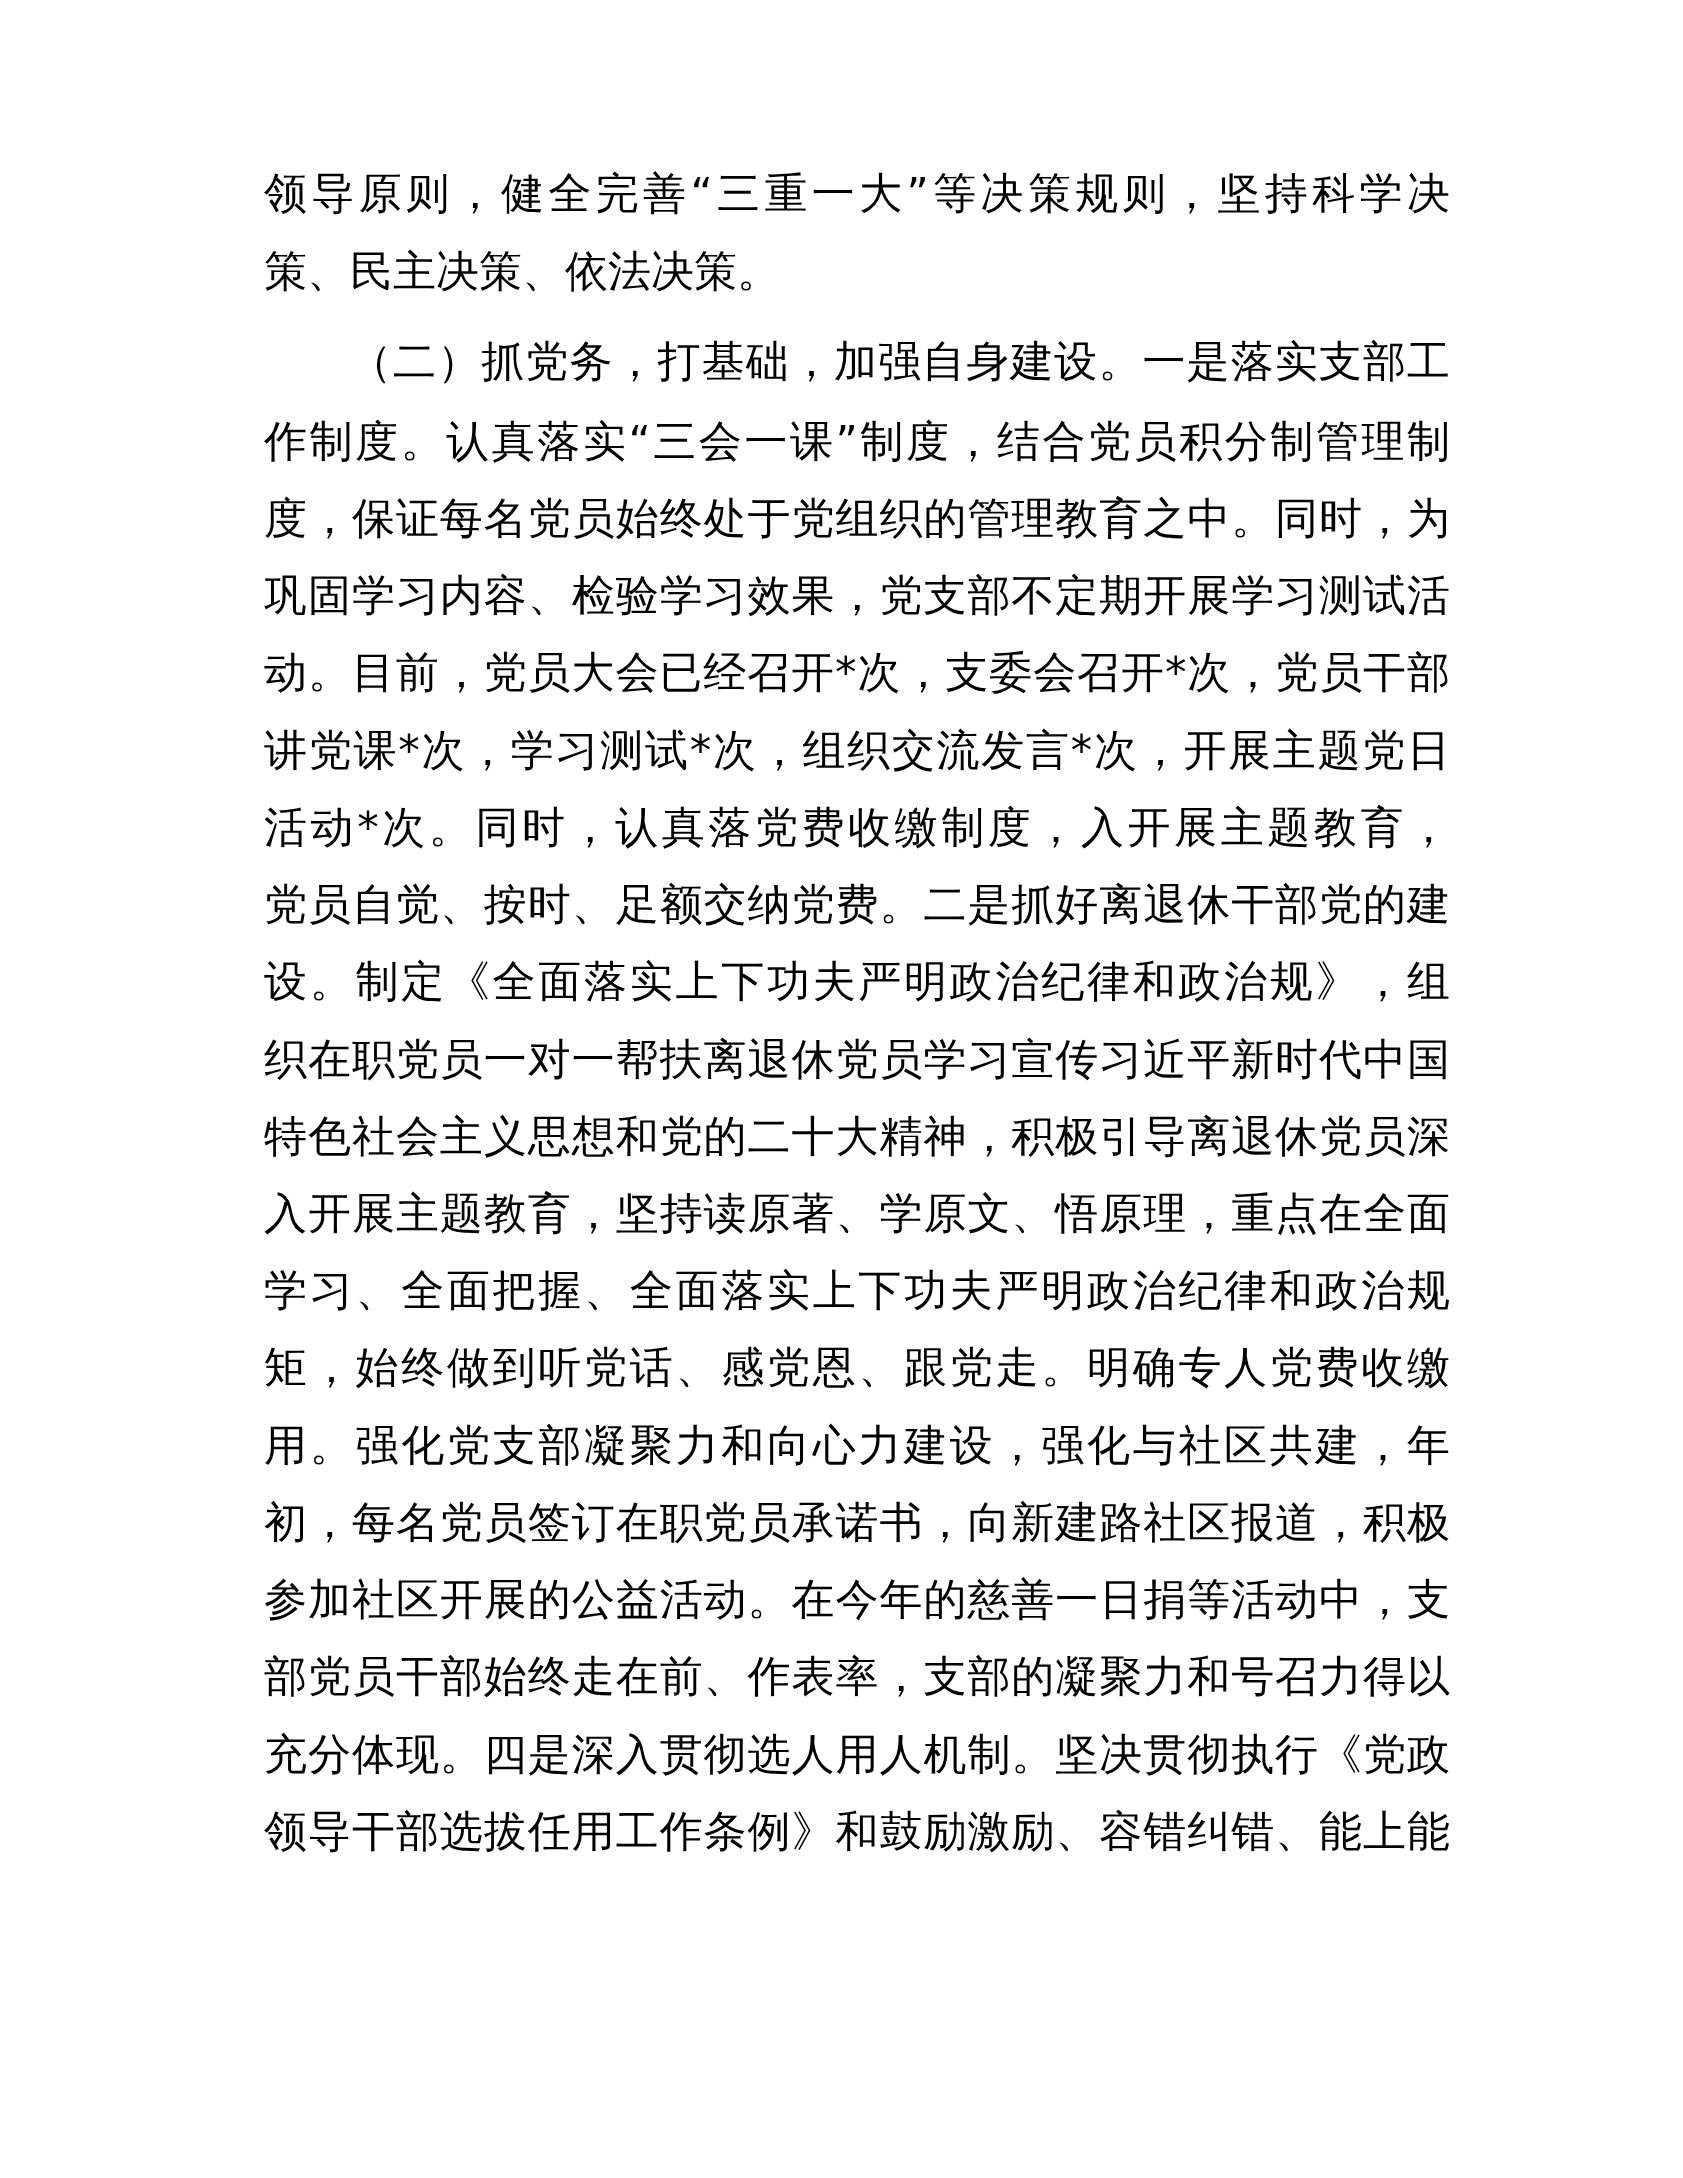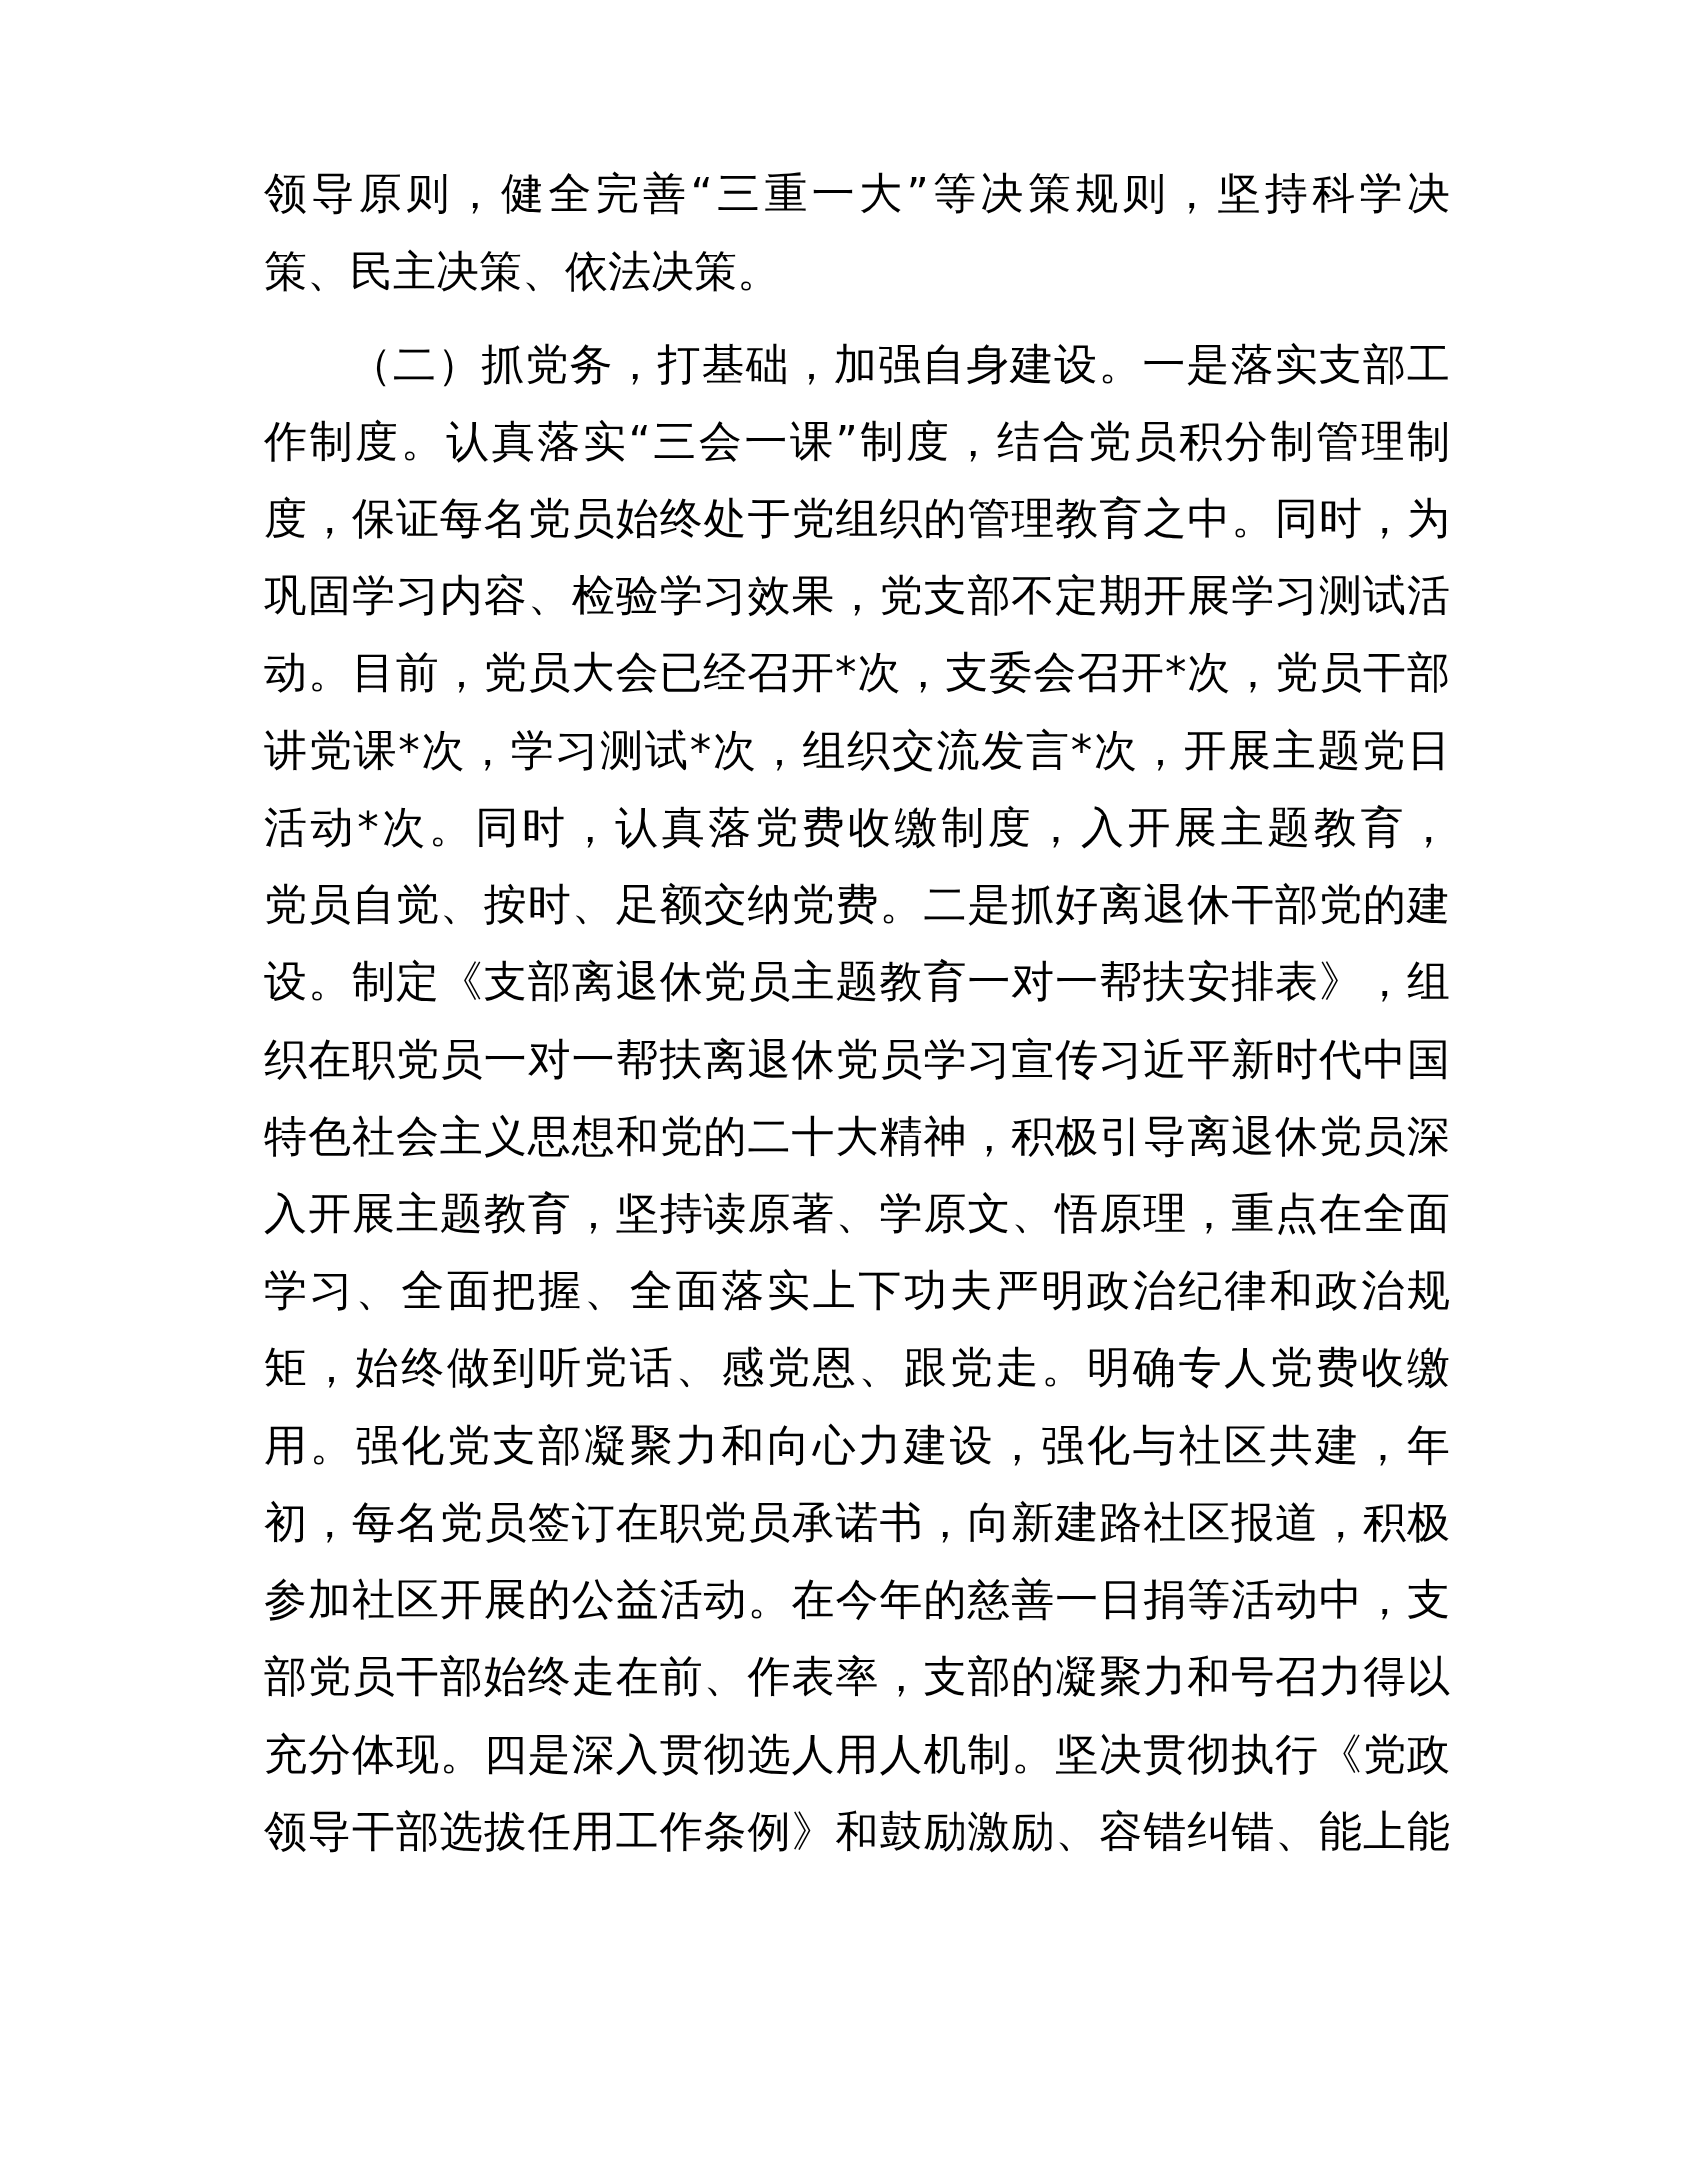--- a/index.html
+++ b/index.html
@@ -17,40 +17,40 @@
   .line {
     position: absolute; left: 0; width: 1186px; height: 77px;
     line-height: 51px;
     white-space: nowrap;
     text-align: justify;
     text-align-last: justify;
     text-justify: inter-character;
     letter-spacing: 0;
   }
   .line.last { text-align: right; text-align-last: left; }
-  .line.indent { padding-left: 85px; width: 1101px; }
+  .line.indent { padding-left: 85px; width: 1101px; font-family: Liberation Mono, monospace; }
 </style>
 </head>
 <body>
 
 <div class="page">
   <div class="text-block">
 
     <div class="line" style="top:168px">领导原则，健全完善“三重一大”等决策规则，坚持科学决</div>
     <div class="line last" style="top:246px">策、民主决策、依法决策。</div>
 
     <div class="line indent" style="top:339px">（二）抓党务，打基础，加强自身建设。一是落实支部工</div>
     <div class="line" style="top:416px">作制度。认真落实“三会一课”制度，结合党员积分制管理制</div>
     <div class="line" style="top:493px">度，保证每名党员始终处于党组织的管理教育之中。同时，为</div>
     <div class="line" style="top:570px">巩固学习内容、检验学习效果，党支部不定期开展学习测试活</div>
     <div class="line" style="top:647px">动。目前，党员大会已经召开*次，支委会召开*次，党员干部</div>
     <div class="line" style="top:725px">讲党课*次，学习测试*次，组织交流发言*次，开展主题党日</div>
     <div class="line" style="top:802px">活动*次。同时，认真落党费收缴制度，入开展主题教育，</div>
     <div class="line" style="top:879px">党员自觉、按时、足额交纳党费。二是抓好离退休干部党的建</div>
-    <div class="line" style="top:956px">设。制定《支部离退休党员主题教育一对一帮扶安排表》，组</div>
+    <div class="line" style="top:956px">设。制定《全面落实上下功夫严明政治纪律和政治规》，组</div>
     <div class="line" style="top:1034px">织在职党员一对一帮扶离退休党员学习宣传习近平新时代中国</div>
     <div class="line" style="top:1111px">特色社会主义思想和党的二十大精神，积极引导离退休党员深</div>
     <div class="line" style="top:1188px">入开展主题教育，坚持读原著、学原文、悟原理，重点在全面</div>
     <div class="line" style="top:1265px">学习、全面把握、全面落实上下功夫严明政治纪律和政治规</div>
     <div class="line" style="top:1342px">矩，始终做到听党话、感党恩、跟党走。明确专人党费收缴</div>
     <div class="line" style="top:1420px">用。强化党支部凝聚力和向心力建设，强化与社区共建，年</div>
     <div class="line" style="top:1497px">初，每名党员签订在职党员承诺书，向新建路社区报道，积极</div>
     <div class="line" style="top:1574px">参加社区开展的公益活动。在今年的慈善一日捐等活动中，支</div>
     <div class="line" style="top:1651px">部党员干部始终走在前、作表率，支部的凝聚力和号召力得以</div>
     <div class="line" style="top:1729px">充分体现。四是深入贯彻选人用人机制。坚决贯彻执行《党政</div>

